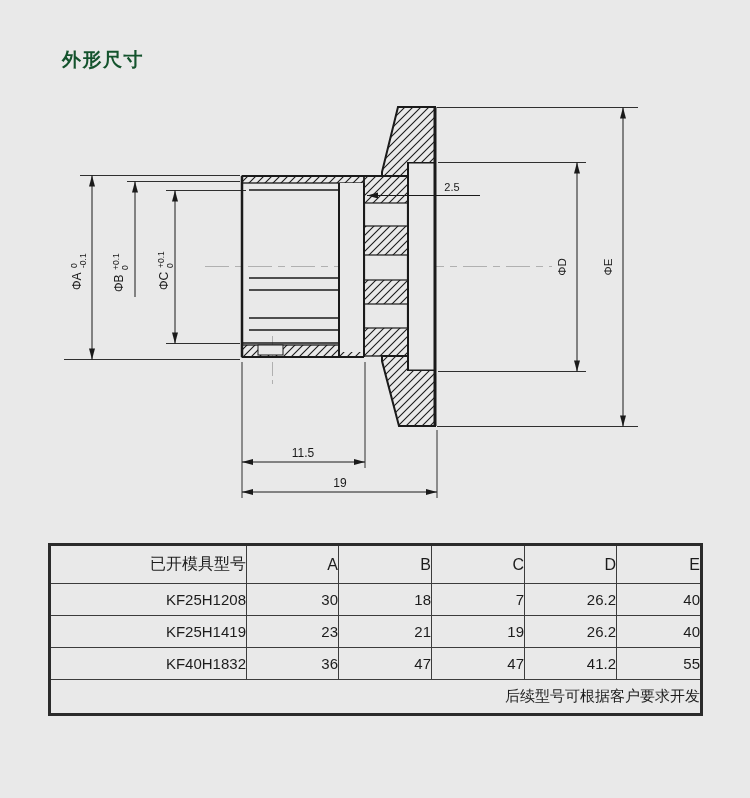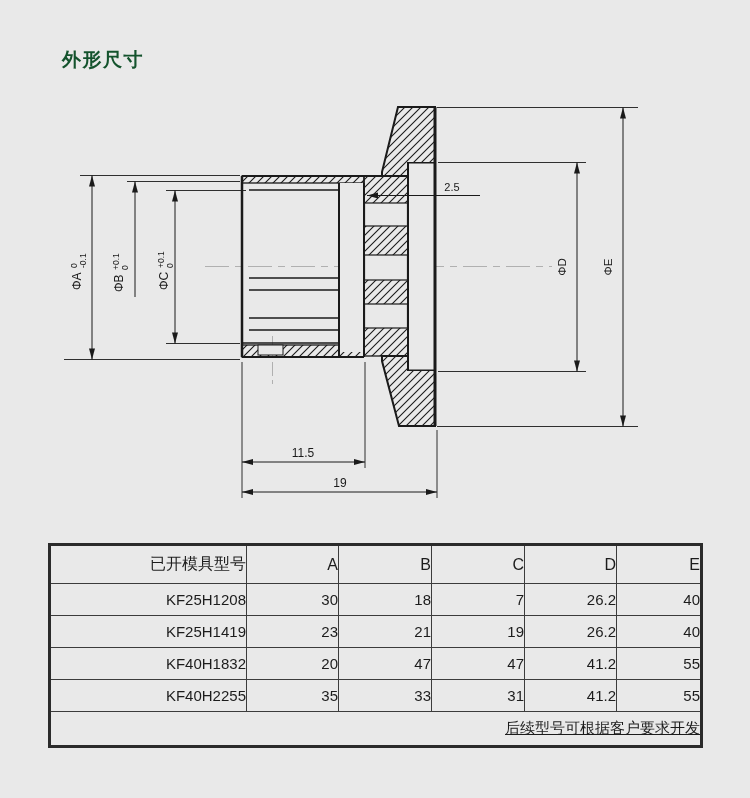--- a/index.html
+++ b/index.html
@@ -21,21 +21,21 @@
     border:3px solid #2b2b2b;
     color:#1c1c1c;font-size:15px;
   }
   .spec-table th,.spec-table td{
     border:1.6px solid #3c3c3c;
     text-align:right;vertical-align:middle;
     font-weight:400;padding:0;
   }
   .spec-table thead th{height:37px;font-size:16px;}
   .spec-table tbody td{height:31px;}
-  .spec-table .footer-row td{height:33px;text-decoration:underline;}
+  .spec-table .footer-row td{height:33px;}
   svg text{fill:#1a1a1a;font-family:"Liberation Sans", sans-serif;}
 </style>
 </head>
 <body>
 
 <div class="page">
 
   <h1 class="title">外形尺寸</h1>
 
   <svg class="drawing" width="750" height="530" viewBox="0 0 750 530">
@@ -175,31 +175,23 @@
       <tr>
         <td>KF25H1419</td>
         <td>23</td>
         <td>21</td>
         <td>19</td>
         <td>26.2</td>
         <td>40</td>
       </tr>
       <tr>
         <td>KF40H1832</td>
-        <td>20</td>
+        <td>36</td>
         <td>47</td>
         <td>47</td>
-        <td>41.2</td>
-        <td>55</td>
-      </tr>
-      <tr>
-        <td>KF40H2255</td>
-        <td>35</td>
-        <td>33</td>
-        <td>31</td>
         <td>41.2</td>
         <td>55</td>
       </tr>
       <tr class="footer-row">
         <td colspan="6">后续型号可根据客户要求开发</td>
       </tr>
     </tbody>
   </table>
 
 </div>

